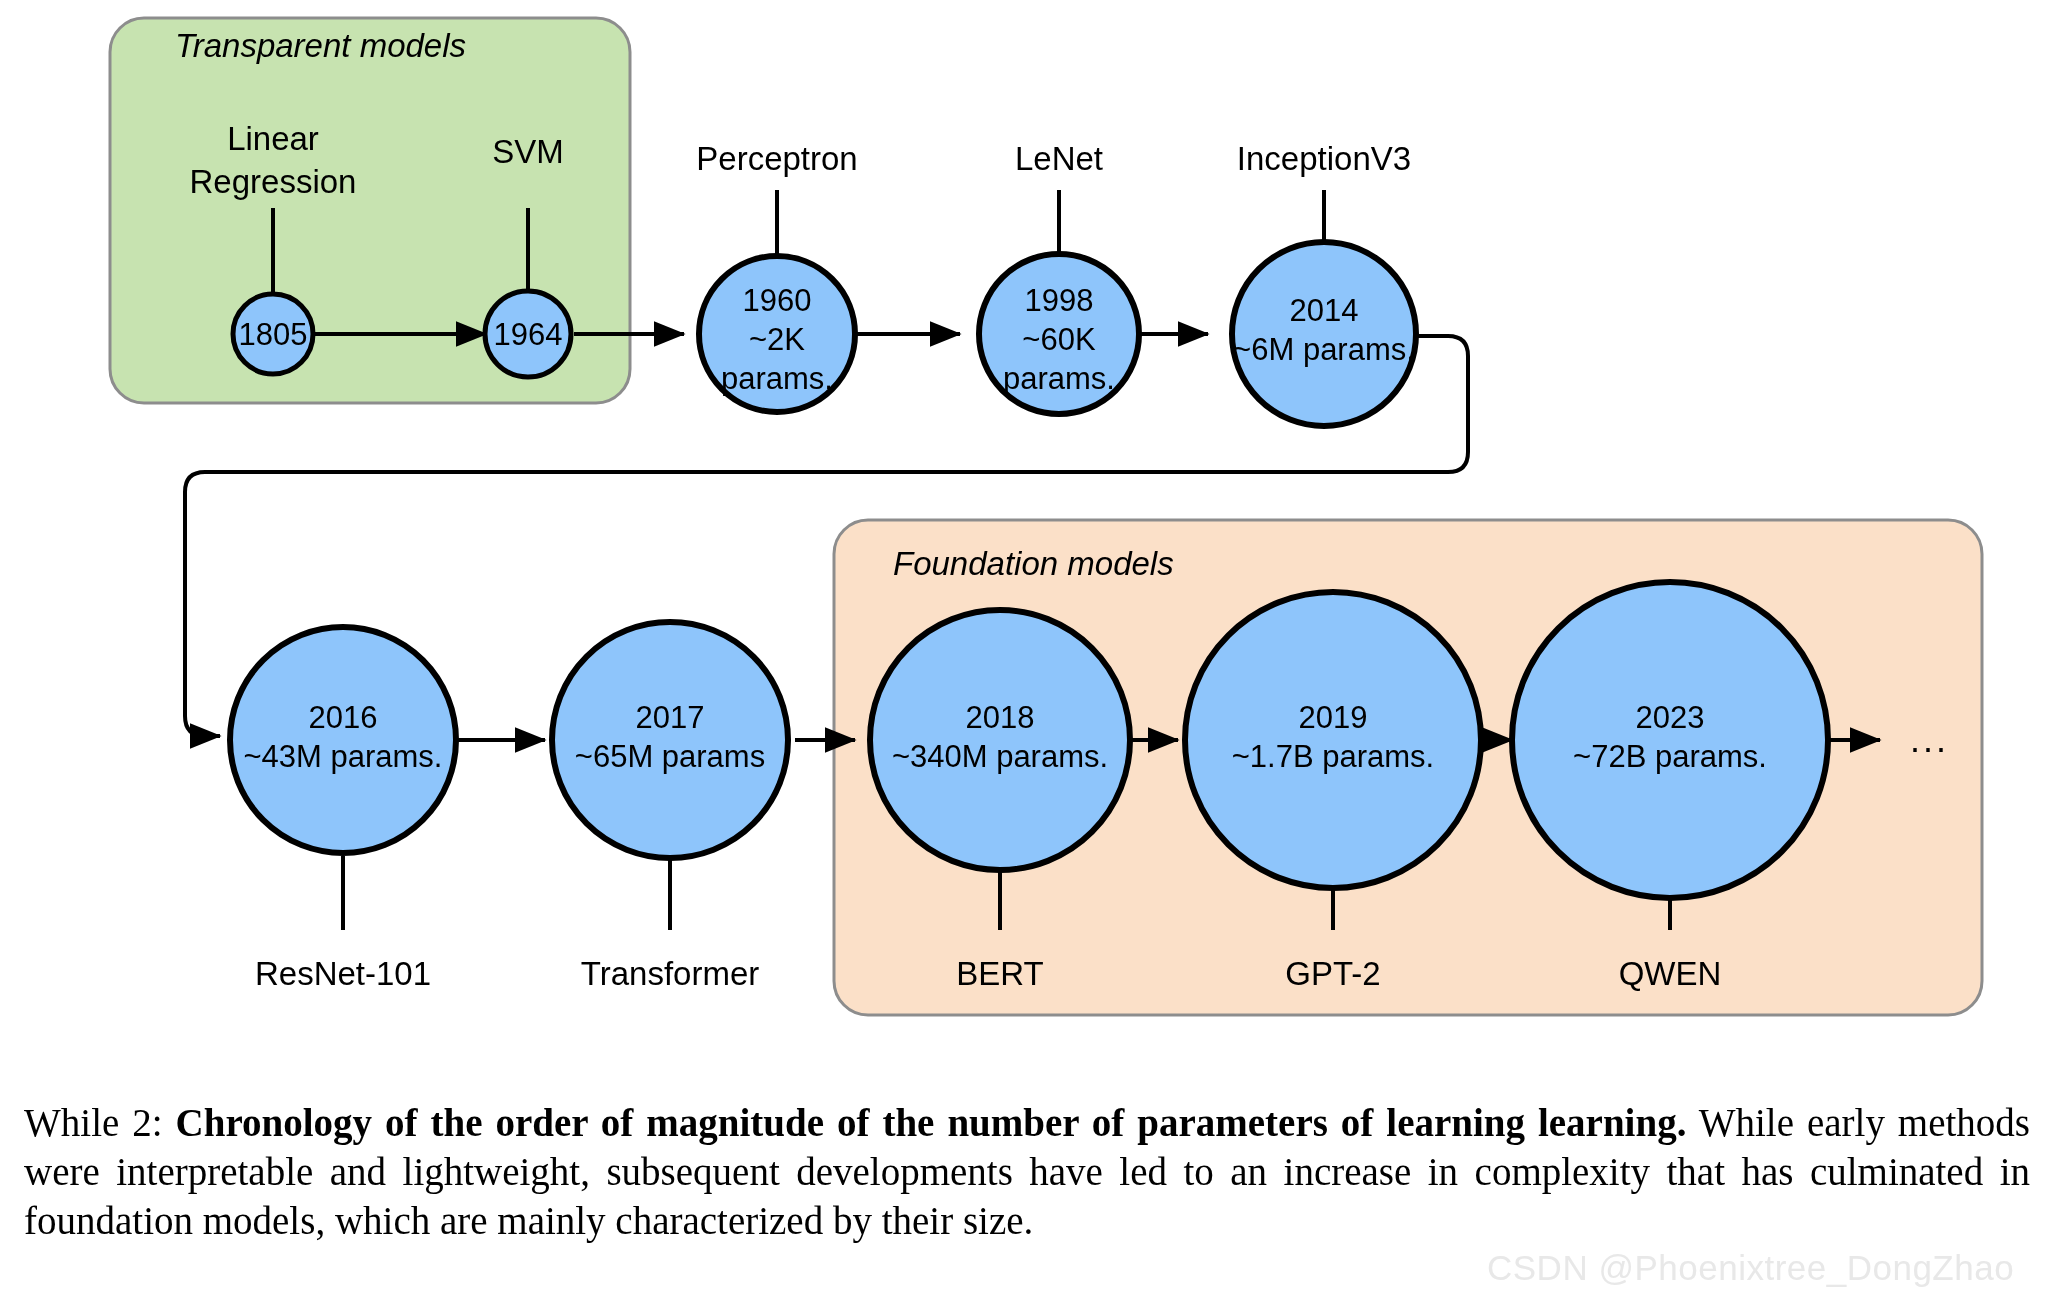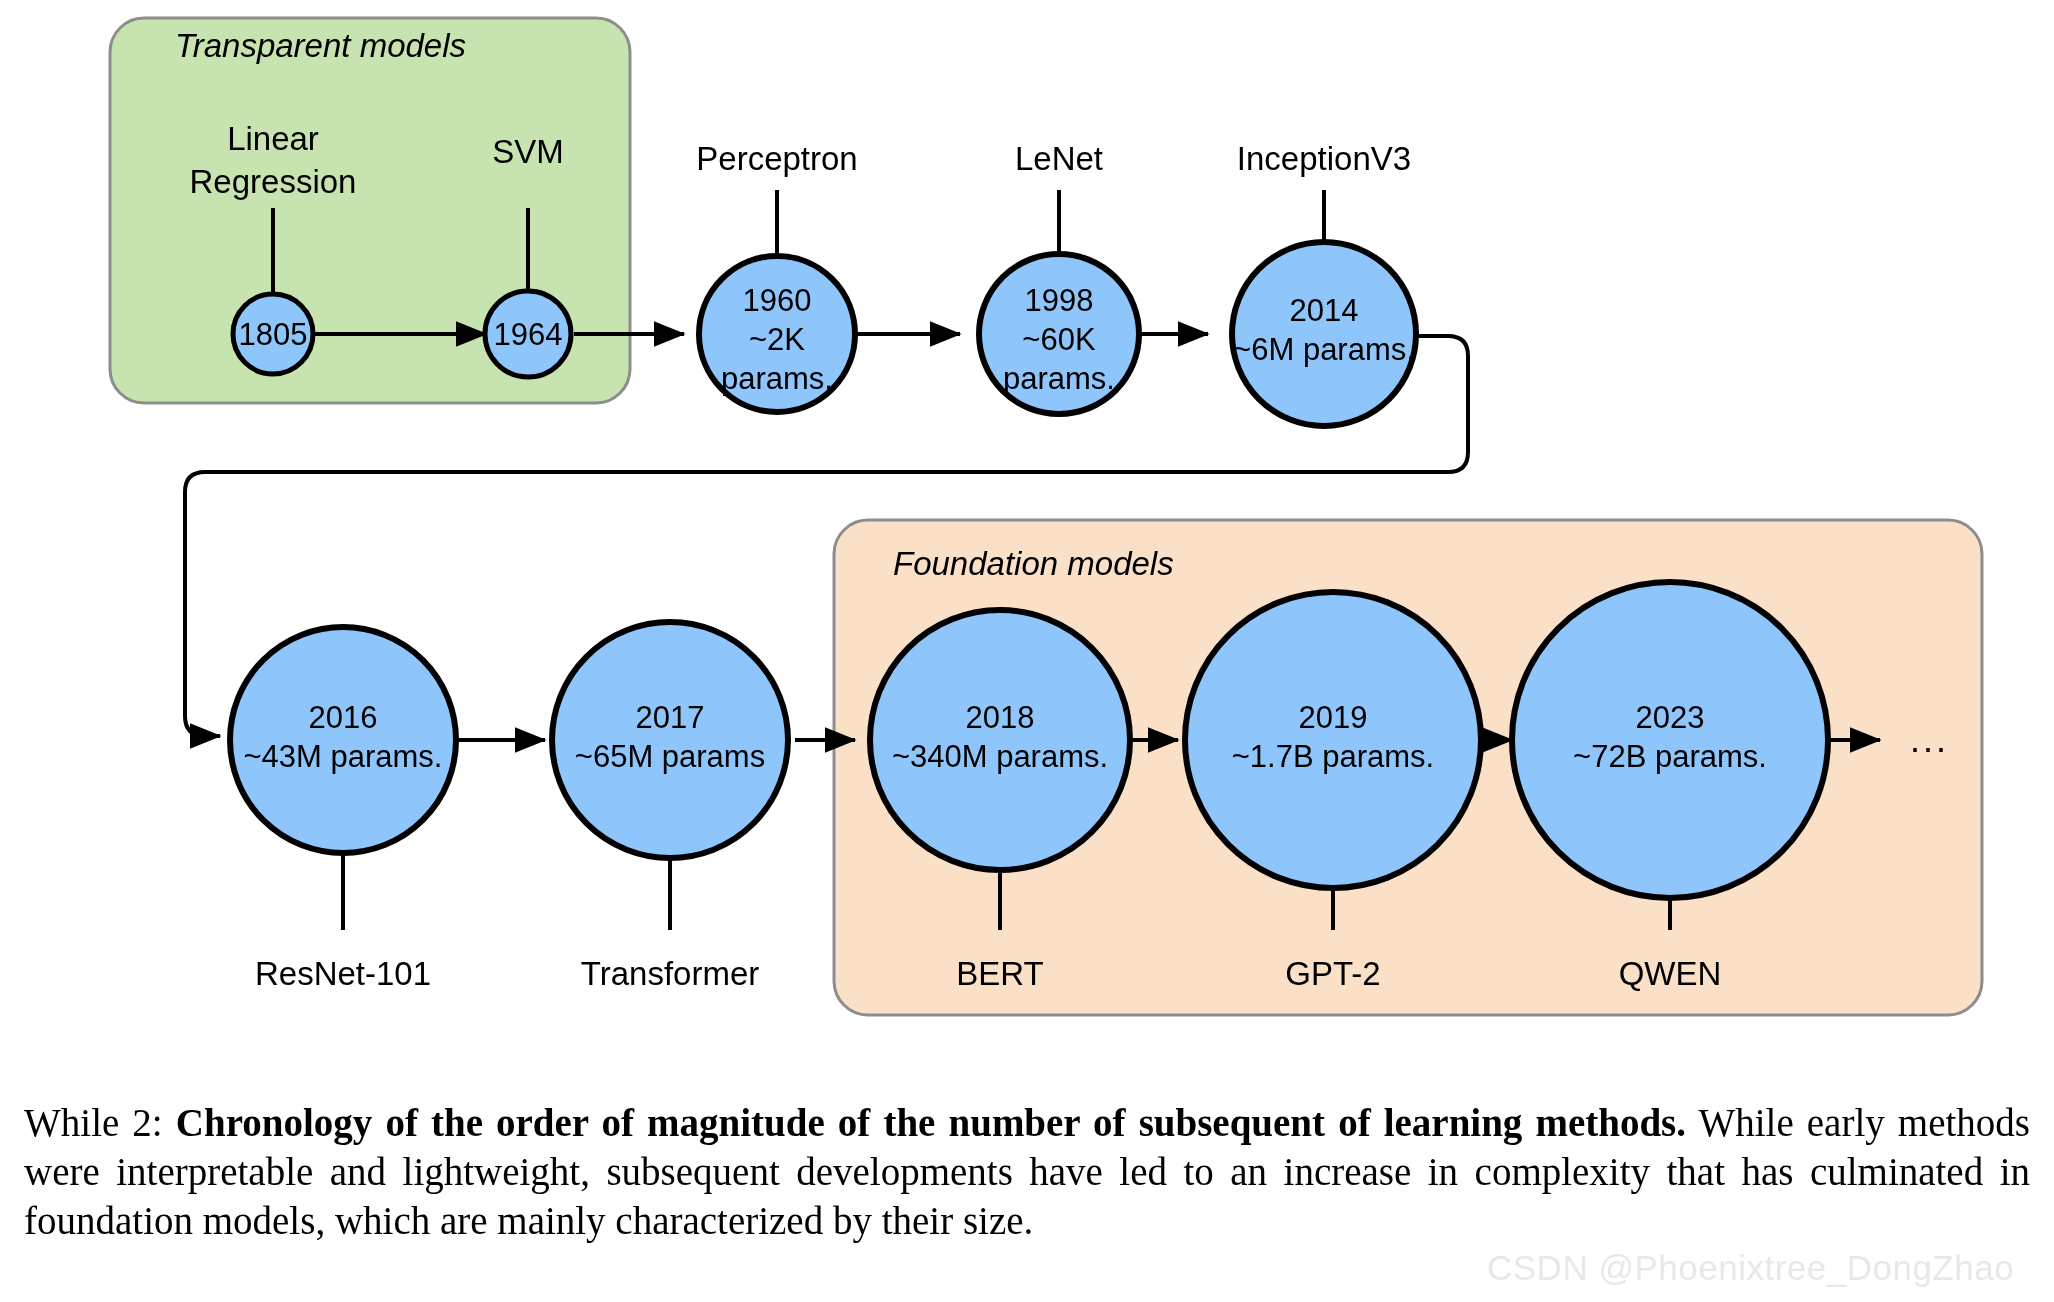--- a/index.html
+++ b/index.html
@@ -184,16 +184,16 @@
     <g>
       <circle cx="1670" cy="740" r="158" fill="#8ec5fb" stroke="#000" stroke-width="6"></circle>
       <text class="node-text" x="1670" y="728" text-anchor="middle">2023</text>
       <text class="node-text" x="1670" y="767" text-anchor="middle">~72B params.</text>
       <text class="node-label" x="1670" y="985" text-anchor="middle">QWEN</text>
     </g>
 
     <text class="ellipsis-text" x="1910" y="752" text-anchor="start">...</text>
   </svg>
 
-  <div class="caption"><span>While 2:</span> <b>Chronology of the order of magnitude of the number of subsequent of learning methods.</b> <span>While early methods were interpretable and lightweight, subsequent developments have led to an increase in complexity that has culminated in foundation models, which are mainly characterized by their size.</span></div>
+  <div class="caption"><span>While 2:</span> <b>Chronology of the order of magnitude of the number of parameters of learning learning.</b> <span>While early methods were interpretable and lightweight, subsequent developments have led to an increase in complexity that has culminated in foundation models, which are mainly characterized by their size.</span></div>
 
   <div class="watermark">CSDN @Phoenixtree_DongZhao</div>
 </div>
 
 </body></html>

